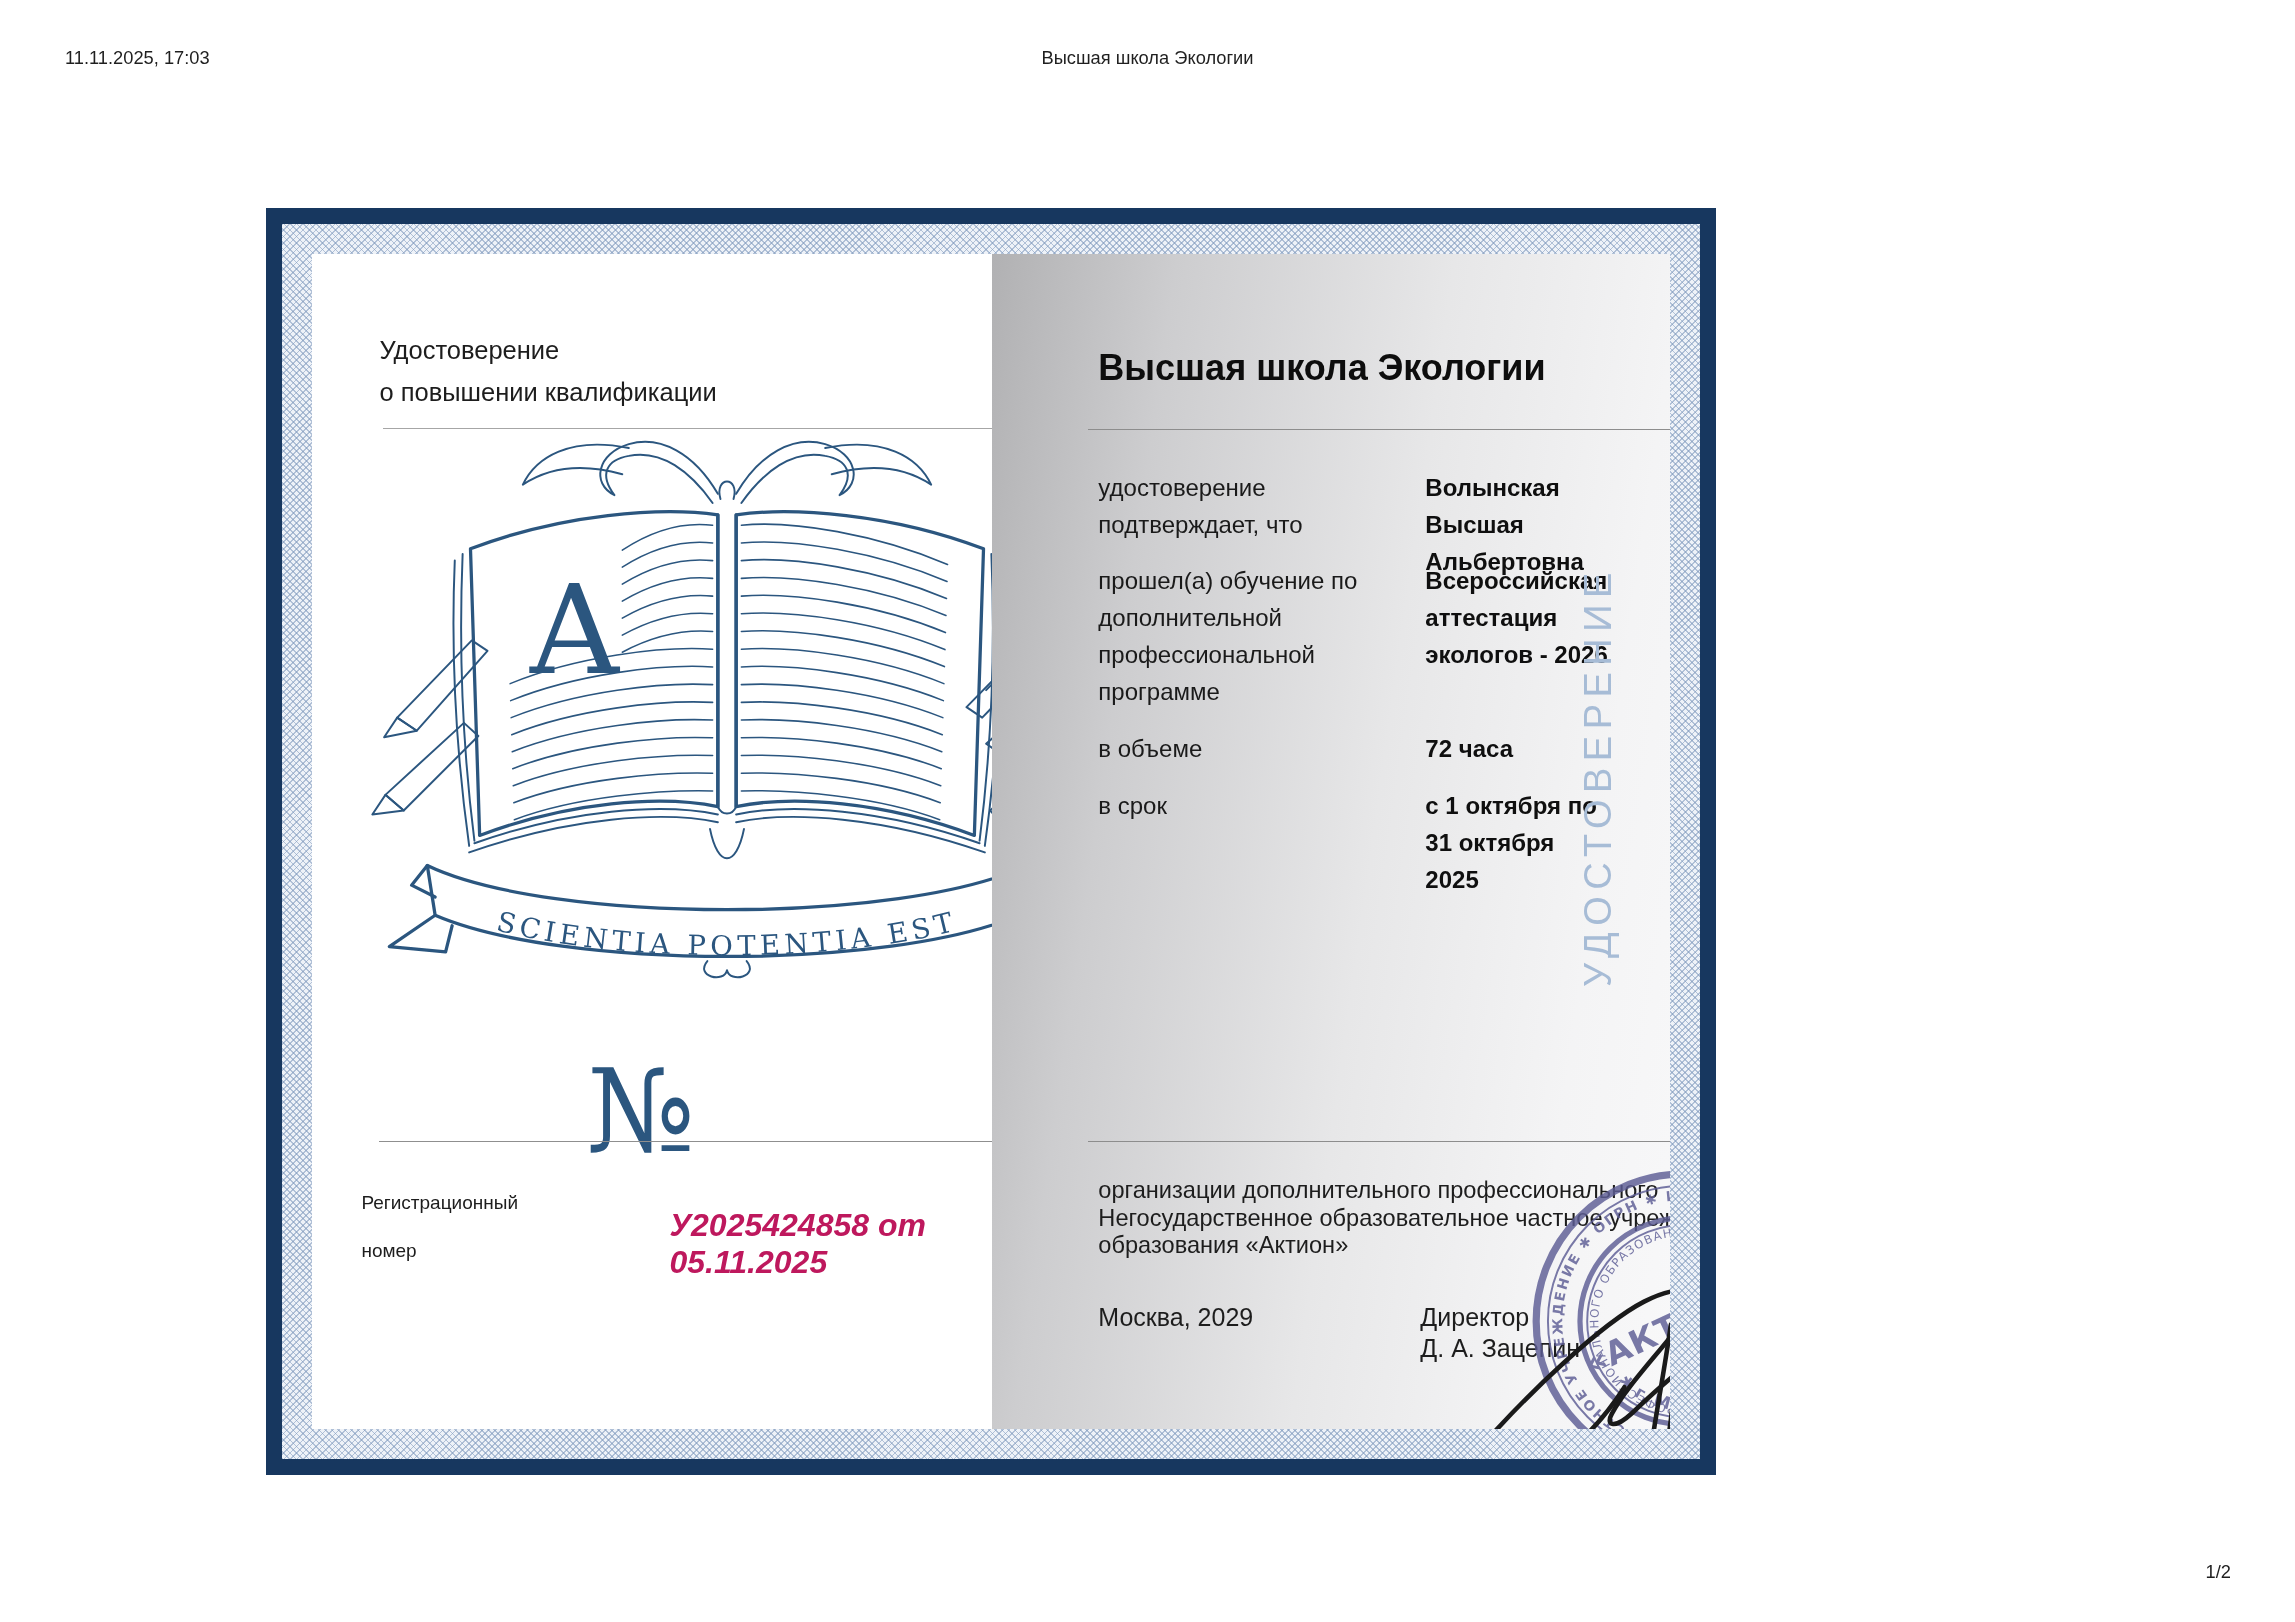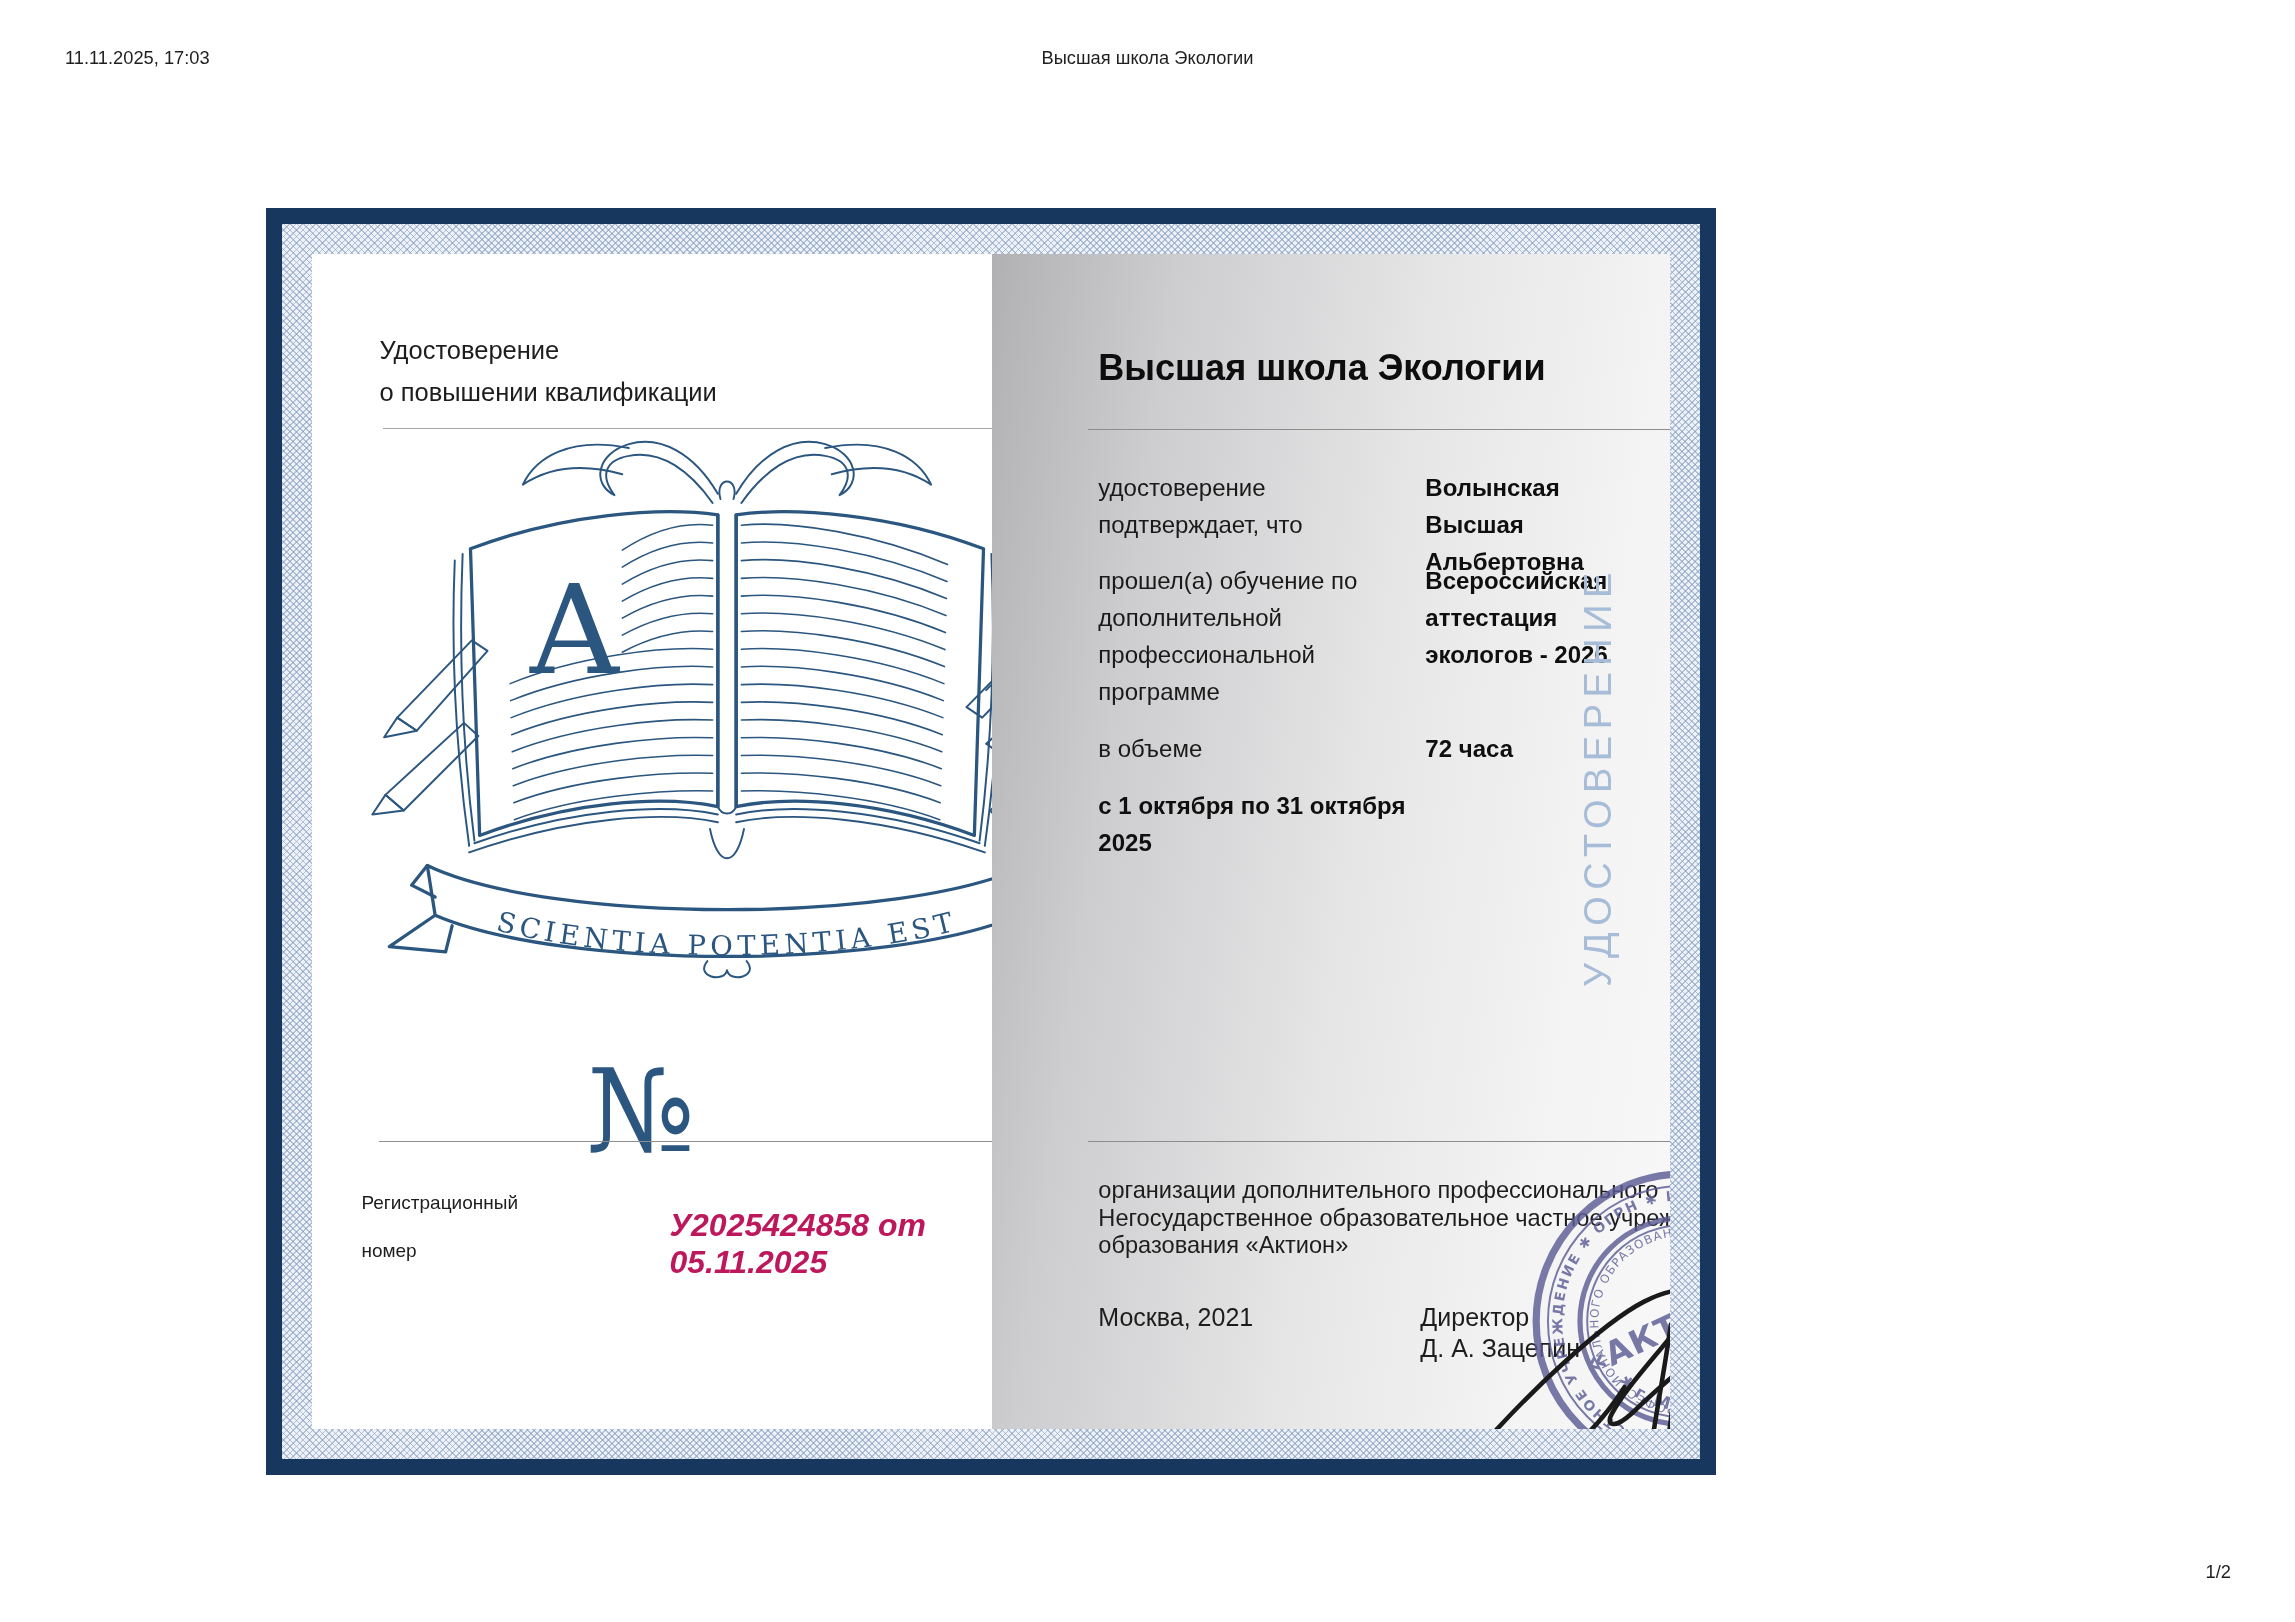--- a/index.html
+++ b/index.html
@@ -225,35 +225,38 @@
           <div class="field-row row3">
             <div class="f-label">
               <div class="f-line">в объеме</div>
             </div>
             <div class="f-value">
               <div class="f-line">72 часа</div>
             </div>
           </div>
 
           <div class="field-row row4">
+            <div class="f-label">
+              <div class="f-line">в срок</div>
+            </div>
             <div class="f-value">
               <div class="f-line">с 1 октября по 31 октября</div>
               <div class="f-line">2025</div>
             </div>
           </div>
 
           <div class="hr rp-hr2"></div>
 
           <div class="rp-org">
             <div>организации дополнительного профессионального</div>
             <div>Негосударственное образовательное частное учреждение</div>
             <div>образования «Актион»</div>
           </div>
 
-          <div class="rp-city">Москва, 2021</div>
+          <div class="rp-city">Москва, 2029</div>
           <div class="rp-director">
             <div>Директор</div>
             <div>Д. А. Зацепин</div>
           </div>
 
           <div class="watermark">УДОСТОВЕРЕНИЕ</div>
 
           <svg class="stamp-svg" viewBox="0 0 620 500" xmlns="http://www.w3.org/2000/svg">
             <g class="stamp-g" opacity="0.82">
               <circle cx="390" cy="245" r="225" stroke-width="11"></circle>

